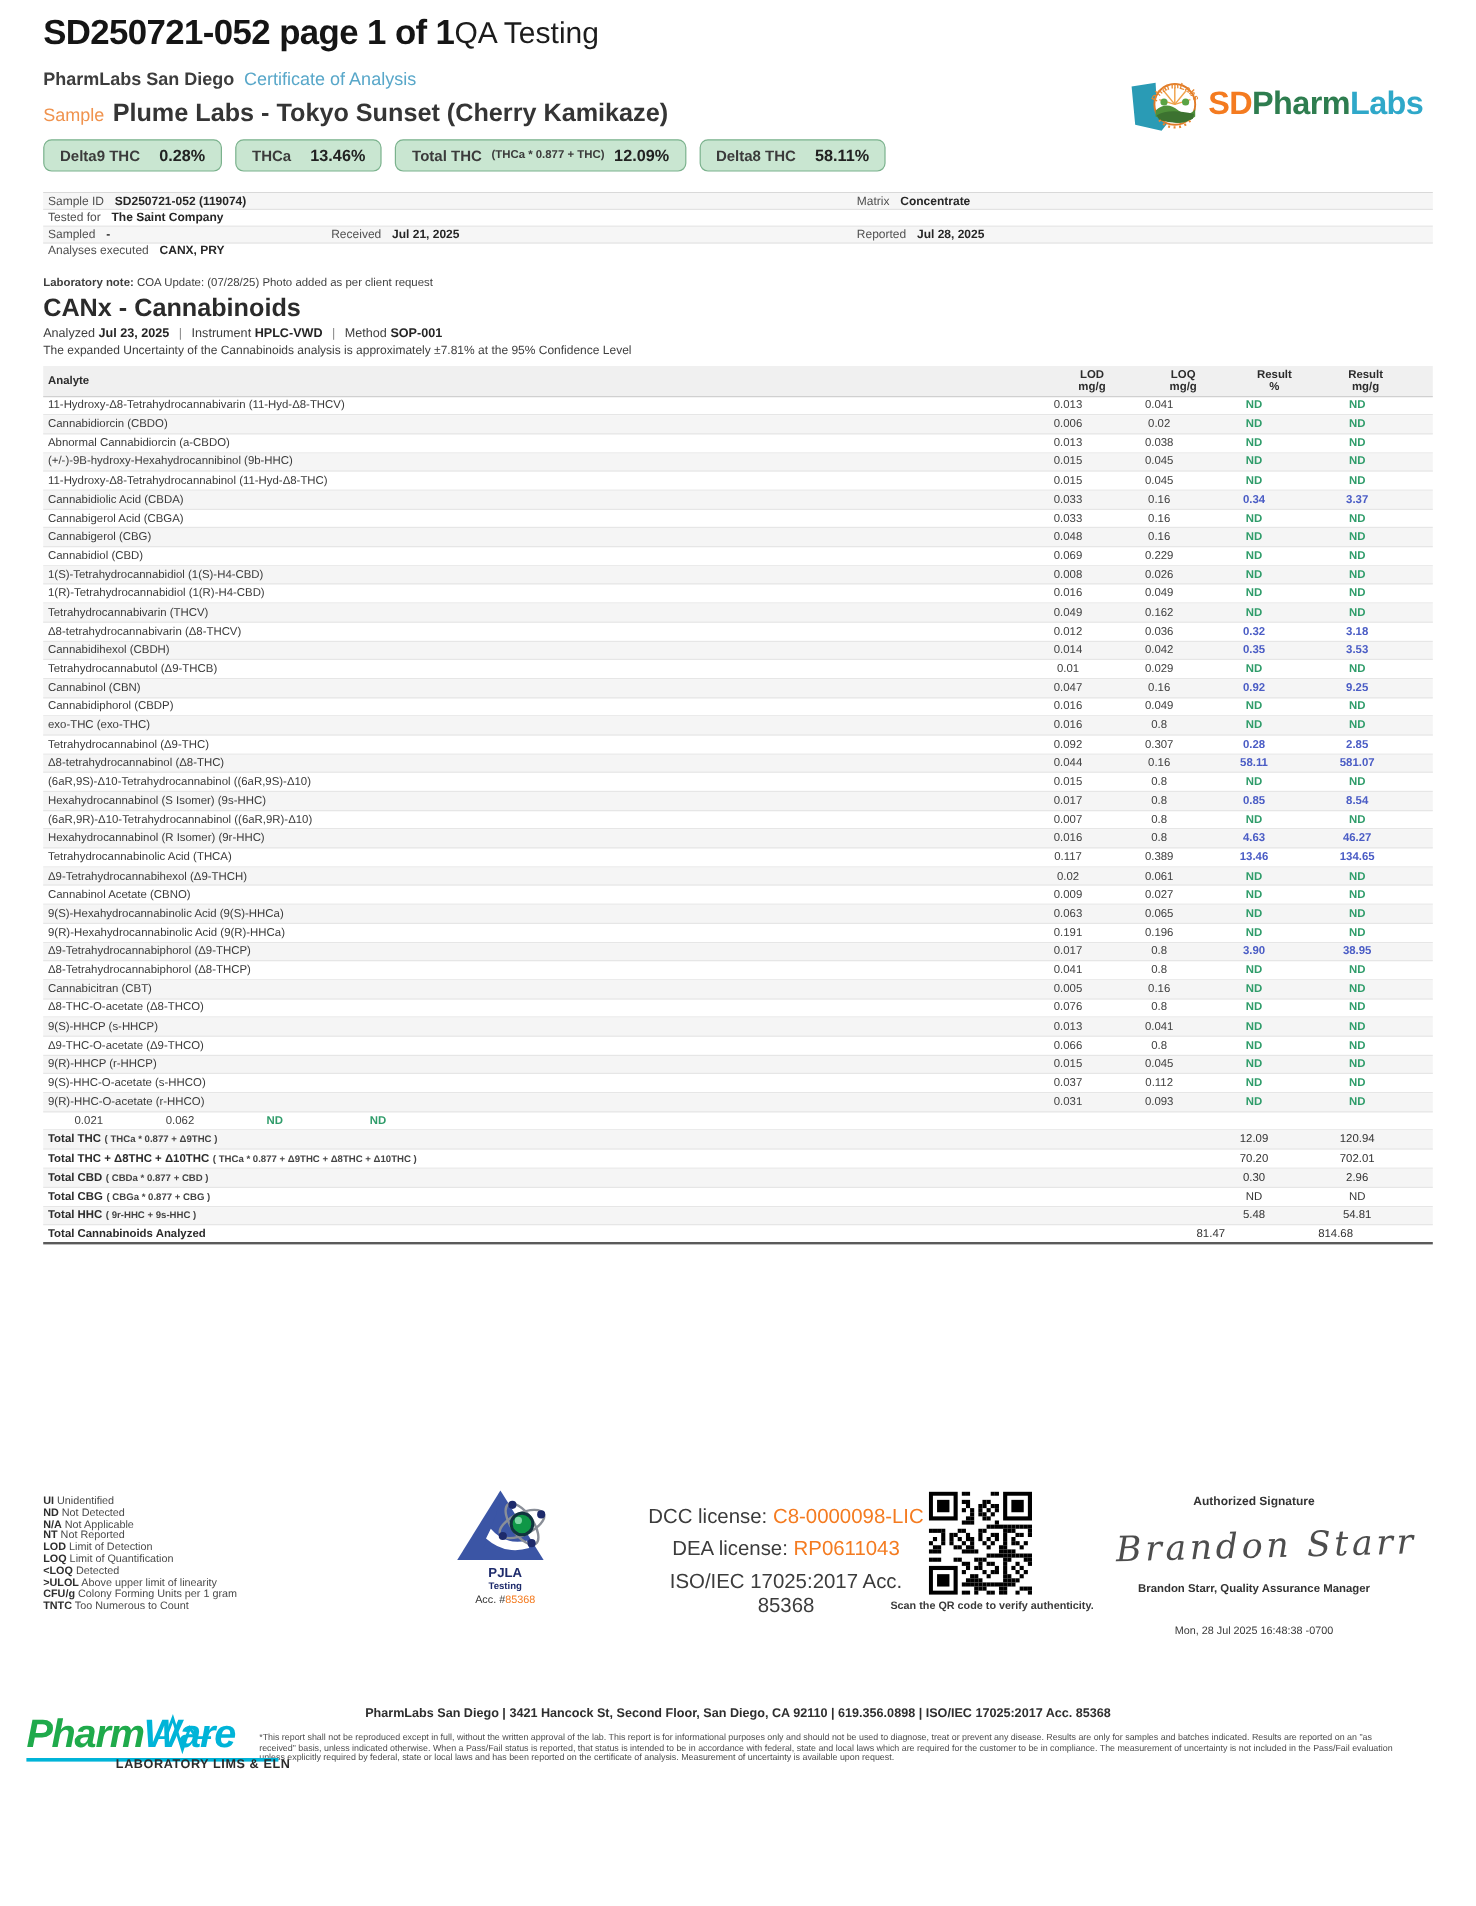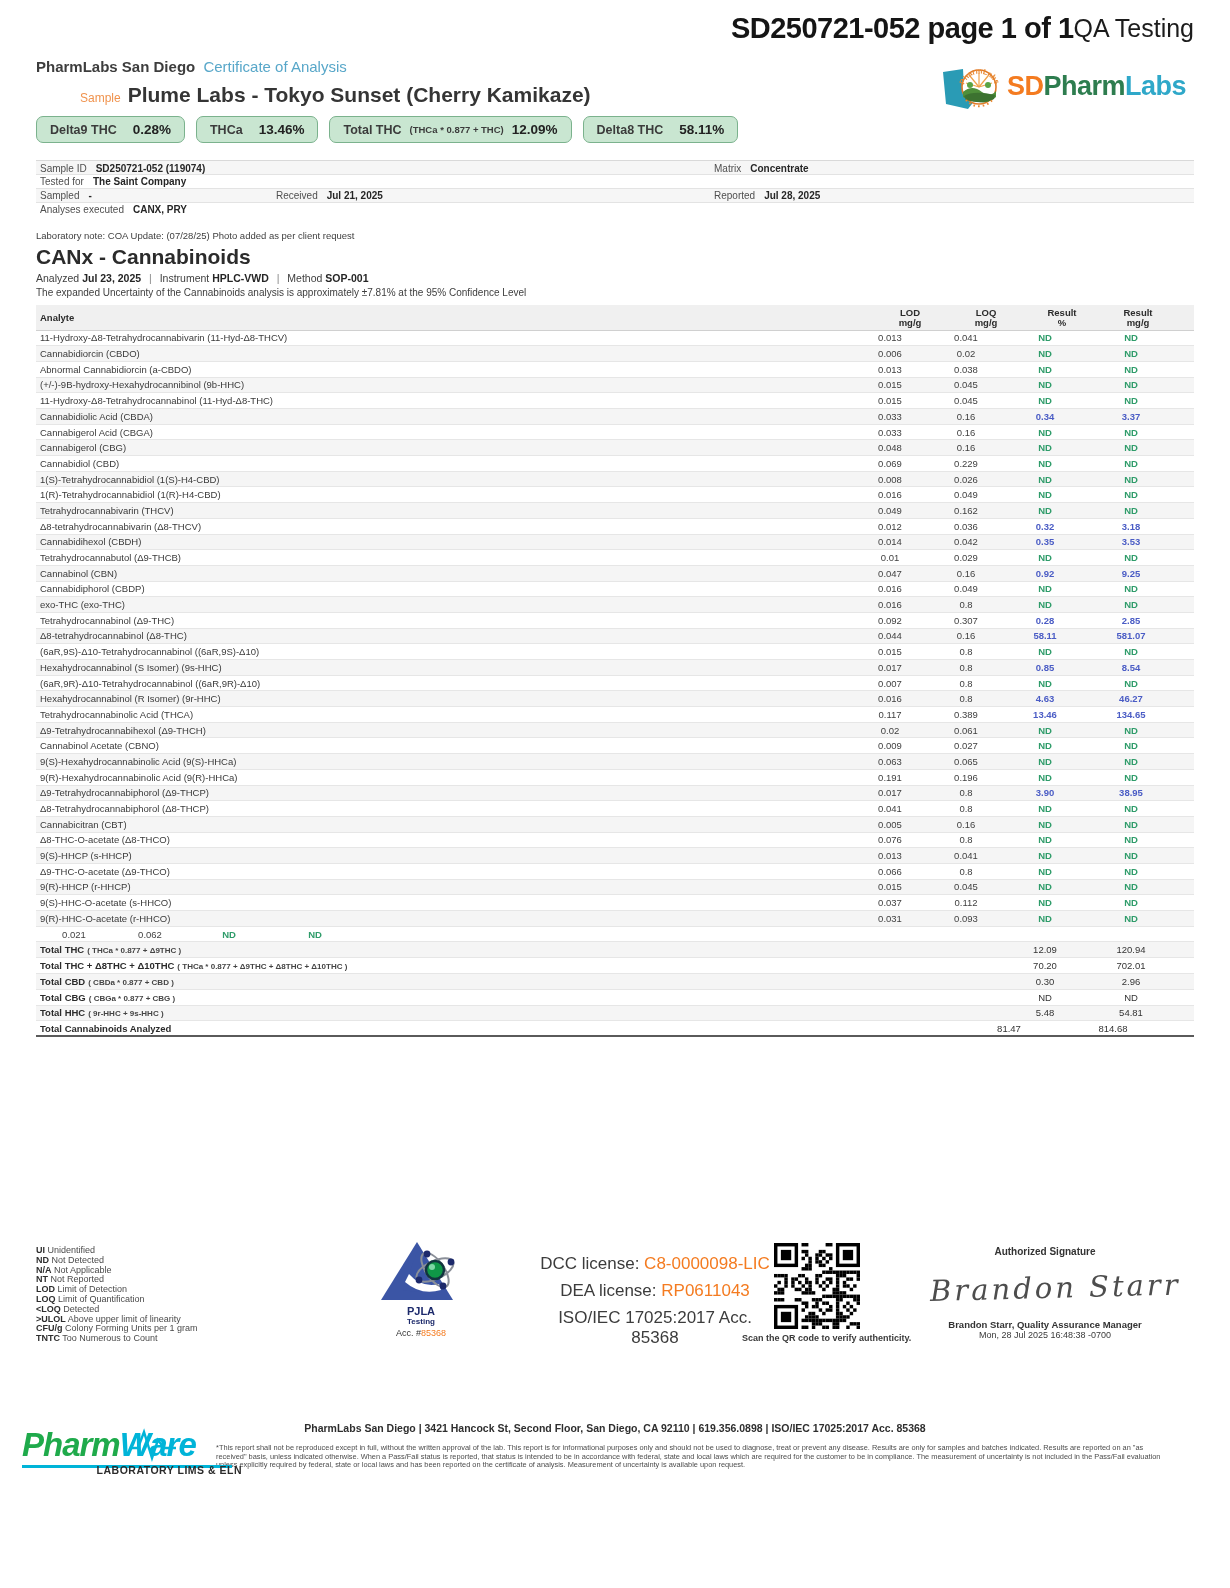--- a/index.html
+++ b/index.html
@@ -4,37 +4,37 @@
 <style>
   * { margin:0; padding:0; box-sizing:border-box; }
   html,body { background:#fff; }
   .page {
     position:relative; width:1230px; height:1588px; background:#fff;
     font-family:"Liberation Sans", sans-serif; color:#3a3a3a; overflow:hidden;
   }
   .content { padding:12px 36px 0; }
 
   
-  .title-row { display:flex; justify-content:flex-end; align-items:flex-start; height:44px; }
+  .title-row { display:flex; justify-content:flex-start; align-items:flex-start; height:44px; }
   .report-title { font-size:29px; font-weight:700; color:#151515; letter-spacing:-0.5px; }
   .qa-label { font-size:25px; font-weight:400; color:#1c1c1c; margin-top:2px; }
 
   
   .lab-row { margin-top:2px; font-size:15px; }
   .lab-name { font-weight:700; color:#3d3d3d; }
   .doc-type { color:#58a7c9; margin-left:4px; }
 
   
   .logo-block { position:absolute; top:56px; right:44px; display:flex; align-items:center; }
   .wordmark { font-size:27px; font-weight:700; letter-spacing:-0.5px; margin-left:2px; }
   .wm-sd { color:#f47b20; } .wm-pharm { color:#2e7d4f; } .wm-labs { color:#2fa8c9; }
 
   
   .sample-row { margin-top:8px; display:flex; align-items:baseline; gap:7px; }
-  .sample-label { font-size:12px; color:#f0934e;margin-left:44px; }
+  .sample-label { font-size:15px; color:#f0934e; }
   .sample-name { font-size:21px; font-weight:700; color:#353535; }
 
   
   .badges { margin-top:9px; display:flex; gap:11px; }
   .badge { display:flex; align-items:center; gap:8px; height:27px; padding:0 13px;
     background:#c9e6d1; border:1.5px solid #7bb28d; border-radius:7px; }
   .badge-label { font-size:12.5px; font-weight:600; color:#3b3b3b; }
   .badge-formula { font-size:9.5px; font-weight:600; color:#3b3b3b; }
   .badge-value { font-size:13.5px; font-weight:700; color:#222; }
 
@@ -42,21 +42,21 @@
   .info { margin-top:17px; border-top:1px solid #d9d9d9; }
   .info-row { position:relative; height:13.9px; font-size:10px; border-bottom:1px solid #e3e3e3; }
   .info-row.striped { background:#f6f6f6; }
   .info-row:last-child { border-bottom:none; }
   .cell { position:absolute; top:1.5px; white-space:nowrap; }
   .cell .lbl { color:#4f4f4f; margin-right:9px; }
   .cell .val { font-weight:700; color:#262626; }
   .pos-left { left:4px; } .pos-mid { left:240px; } .pos-right { left:678px; }
 
   .note { margin-top:13px; font-size:9.5px; color:#3e3e3e; }
-  .note b { font-weight:400; }
+  .note b { font-weight:700; }
 
   .section-title { margin-top:4px; font-size:21px; font-weight:700; color:#2b2b2b; }
   .analyzed-line { margin-top:3px; font-size:10.5px; color:#3e3e3e; }
   .analyzed-line b { color:#252525; }
   .analyzed-line .sep { margin:0 5px; color:#888; }
   .uncert-line { margin-top:3px; font-size:10px; color:#3e3e3e; }
 
   
   .rtable { margin-top:7px; }
   .t-head { display:flex; align-items:center; height:26px; background:#f0f0f0;
@@ -93,21 +93,21 @@
   .lic-line { font-size:17px; font-weight:400; color:#3c3c3c; margin-bottom:7px; }
   .lic-line .orange { color:#f47b20; }
   .qr-wrap { position:absolute; left:742px; top:3px; width:150px; text-align:center; }
   .qr-box { width:86px; height:86px; margin:0 auto; background:#fff; }
   .qr-caption { font-size:9px; font-weight:600; color:#3a3a3a; margin-top:4px; white-space:nowrap; }
   .sig-block { position:absolute; left:930px; top:6px; width:230px; text-align:center; }
   .sig-title { font-size:10px; font-weight:700; color:#333; }
   .sig-script { font-family:"DejaVu Serif", serif; font-style:italic; font-size:29px;
     color:#4d4d4d; letter-spacing:3px; margin-top:14px; transform:rotate(-1.5deg); white-space:nowrap; }
   .sig-name { font-size:9.5px; font-weight:700; color:#333; margin-top:14px; }
-  .sig-time { font-size:9px; color:#3a3a3a; }
+  .sig-time { font-size:9px; color:#3a3a3a;margin-top:24px; }
 
   
   .bottom-block { position:absolute; left:0; top:1422px; width:1230px; }
   .address-line { text-align:center; font-size:10.5px; font-weight:700; color:#2e2e2e; }
   .disclaimer { position:absolute; left:216px; top:22px; width:948px;
     font-size:7.4px; line-height:8.6px; color:#4c4c4c; }
   .pharmware { position:absolute; left:22px; top:4px; width:220px; }
   .pw-name { display:flex; align-items:baseline; position:relative; }
   .pw-left { font-size:33px; font-weight:700; font-style:italic; color:#1faa4b; letter-spacing:-1px; }
   .pw-right { font-size:33px; font-weight:700; font-style:italic; color:#00b4d8; letter-spacing:-1px; }

